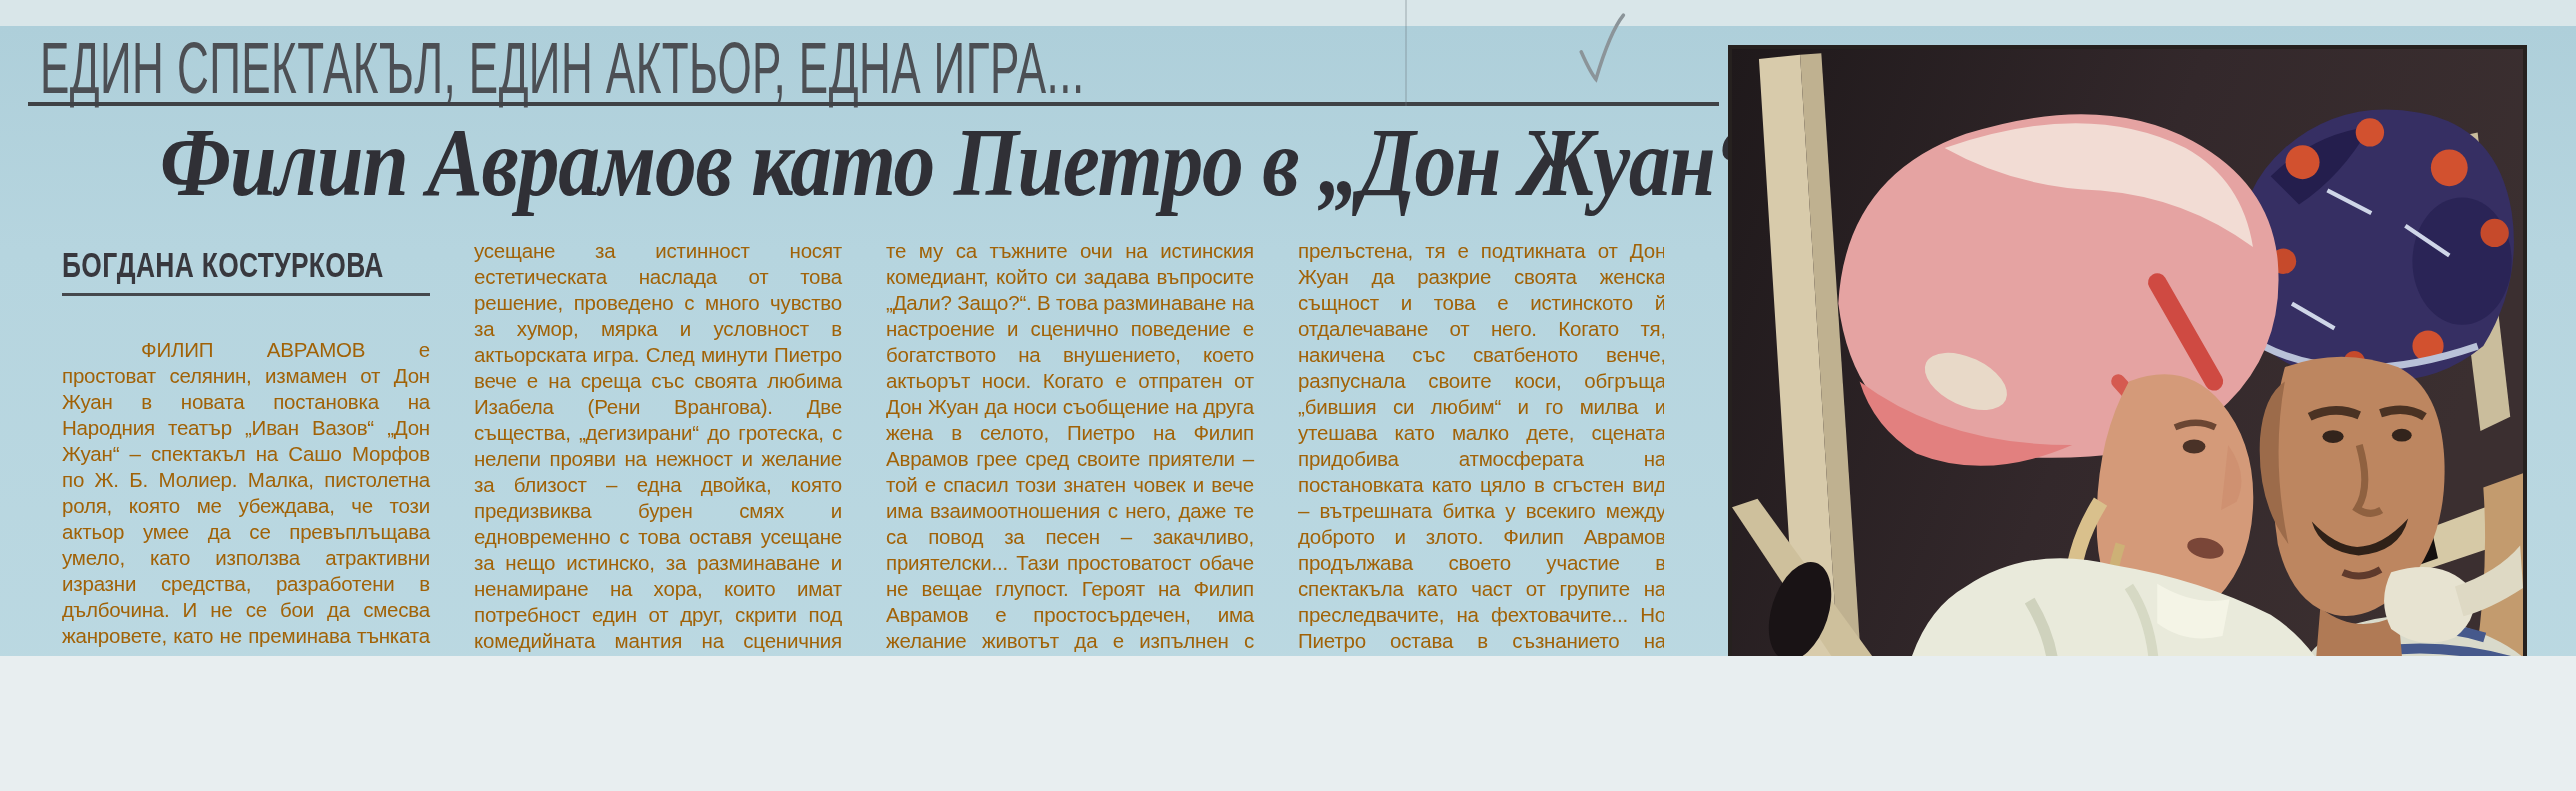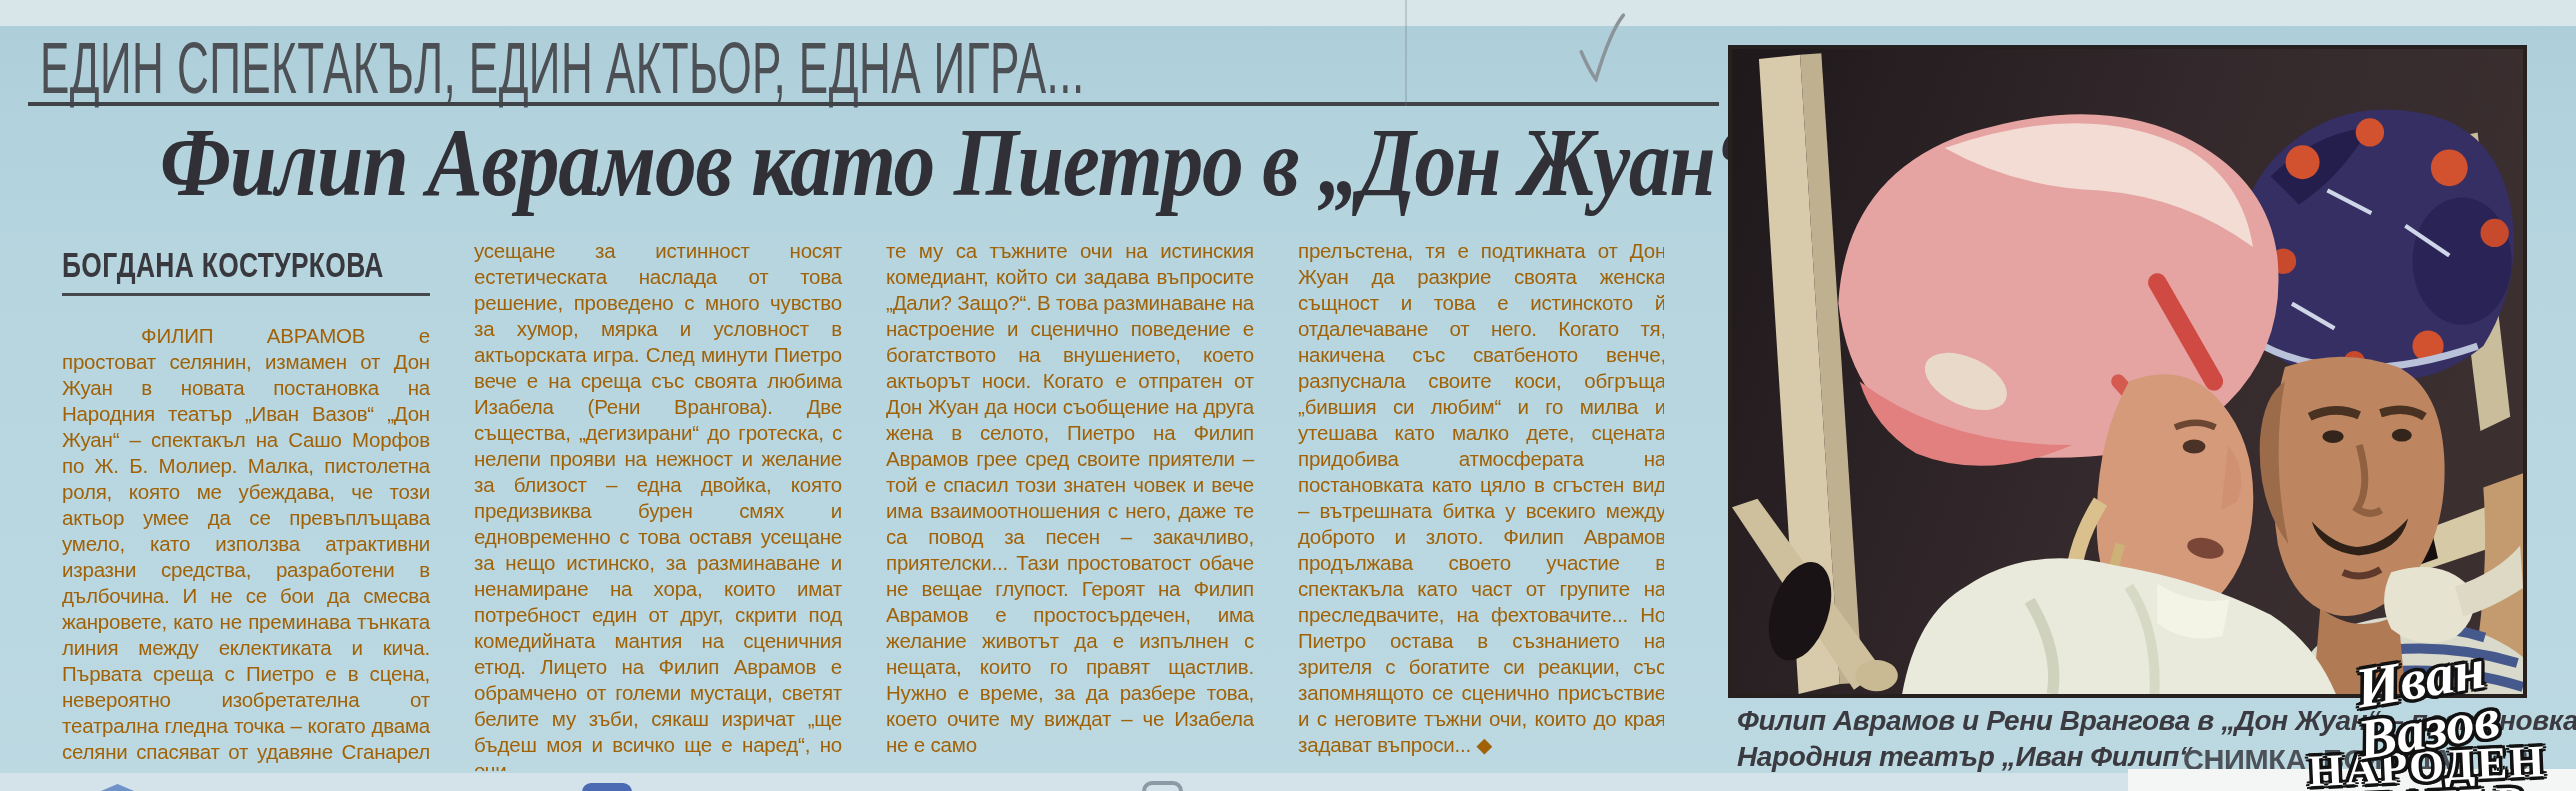--- a/index.html
+++ b/index.html
@@ -1,16 +1,16 @@
 <!DOCTYPE html>
 <html style="font-size:11.3px"><head>
 <meta charset="utf-8">
 <style>
   html,body{margin:0;padding:0;background:#e8eef0;}
-  .page{position:relative;width:2576px;height:791px;overflow:hidden;
+  .page{position:relative;width:2576px;height:656px;overflow:hidden;
         font-family:"Liberation Sans",sans-serif;background:#d6e3e7;}
   .strip-top{position:absolute;left:0;top:0;width:2576px;height:25.5px;background:#d9e6e9;}
   .panel{position:absolute;left:0;top:25.5px;width:2576px;height:748px;
          background:linear-gradient(180deg,#aecfda 0%,#b6d5df 30%,#bcd9e2 100%);}
   .strip-bottom{position:absolute;left:0;top:773px;width:2576px;height:17.7px;background:#d3e3e9;}
 
   .kicker{position:absolute;left:40px;top:27px;font-size:71px;font-weight:400;
           color:#4c4f54;white-space:nowrap;transform:scale(0.62,1.02);
           transform-origin:left top;letter-spacing:0.7px;}
   .kicker-rule{position:absolute;left:28px;top:102px;width:1691px;height:3.5px;background:#3f4246;}
@@ -19,21 +19,21 @@
             font-family:"Liberation Serif",serif;font-style:italic;font-weight:bold;
             font-size:95px;color:#303036;white-space:nowrap;
             transform:scale(0.88,1.02);transform-origin:50% 0;letter-spacing:-1.4px;}
 
   .columns{position:absolute;left:62px;top:238px;width:1602px;height:533px;
            display:flex;gap:44px;overflow:hidden;}
   .col{width:368px;flex:0 0 368px;}
   .body-text{margin:0;font-size:20.5px;line-height:26px;letter-spacing:-0.2px;
              text-align:justify;color:#a16207;}
   .indent{text-indent:79px;}
-  .byline-block{padding-top:7px;border-bottom:3.5px solid #45484d;padding-bottom:10px;margin-bottom:27px;}
+  .byline-block{padding-top:7px;border-bottom:3.5px solid #45484d;padding-bottom:10px;margin-bottom:41px;}
   .byline{font-size:33px;font-weight:bold;color:#38383e;white-space:nowrap;
           transform:scale(0.8,1.08);transform-origin:left top;letter-spacing:0.4px;}
 
   .photo-wrap{position:absolute;left:1728px;top:45px;width:799px;height:653px;
               border:4.2px solid #26211f;box-sizing:border-box;background:#2e2427;}
   .photo-wrap svg{display:block;width:100%;height:100%;}
 
   .caption-l1,.caption-l2{position:absolute;font-style:italic;font-weight:bold;
               font-size:28px;color:#3a3a40;white-space:nowrap;letter-spacing:-0.4px;}
   .caption-l1{left:1737px;top:705px;}

